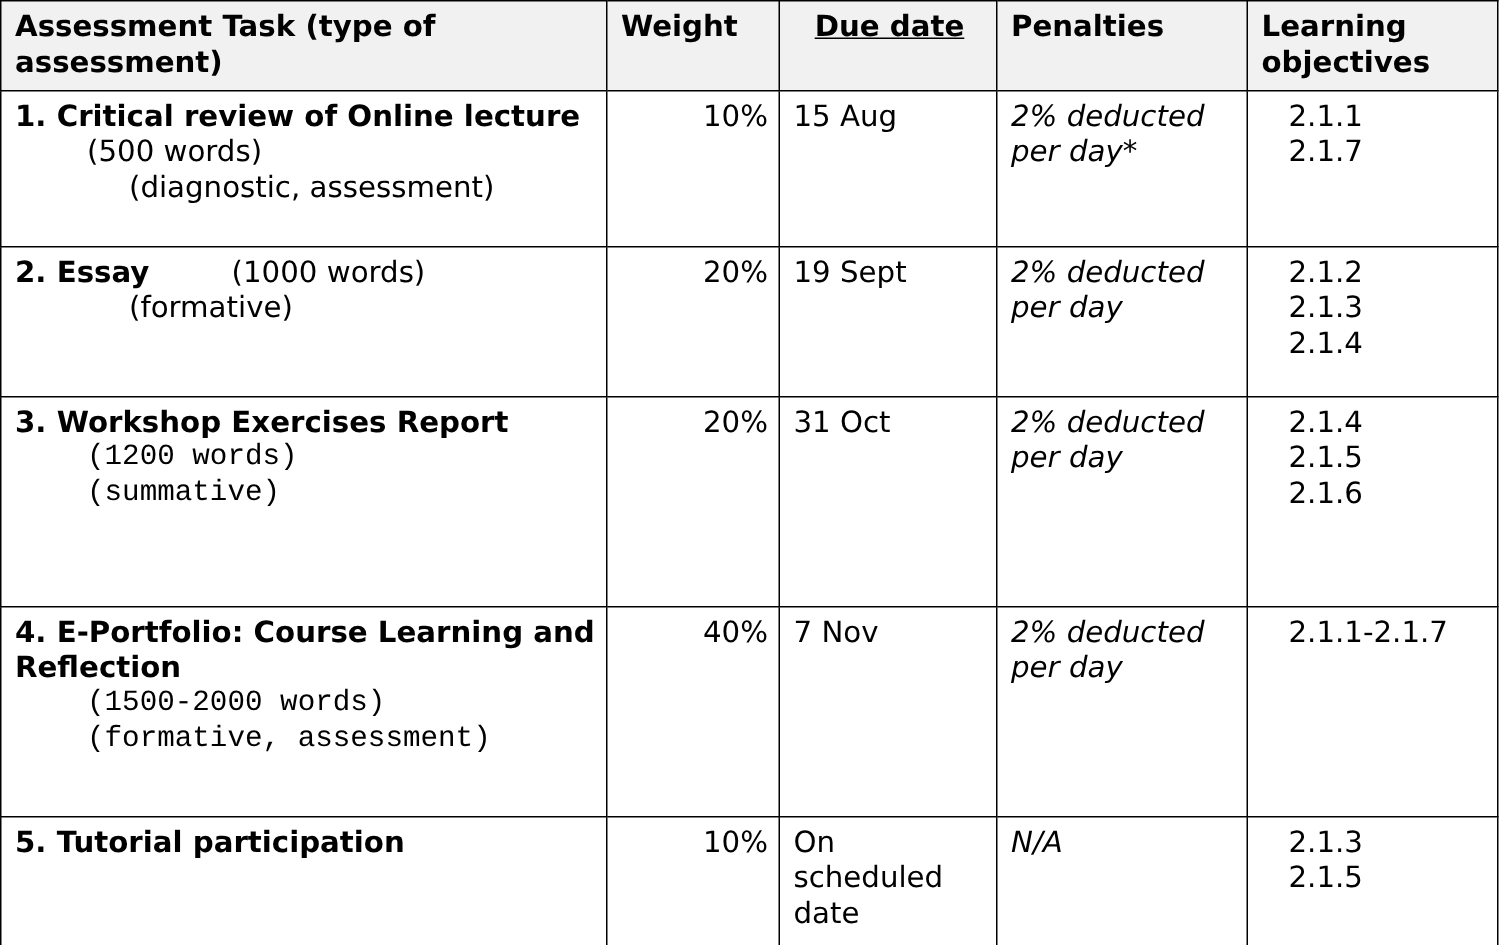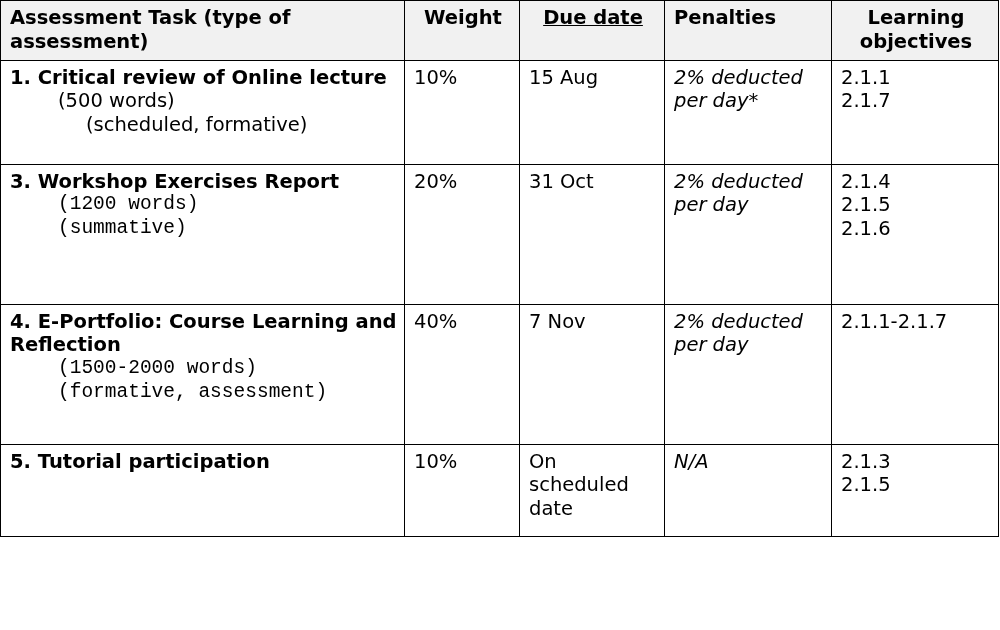--- a/index.html
+++ b/index.html
@@ -39,41 +39,41 @@
     padding: 5px 7px 6px 9px;
     font-size: 19.5px;
     line-height: 1.22;
   }
   thead th {
     background: #f1f1f1;
     font-weight: bold;
     text-align: left;
   }
   th.th-task   { text-align: left; }
-  th.th-weight { text-align: center; }
+  th.th-weight { text-align: left; }
   th.th-due    { text-align: center; text-decoration: underline; }
   th.th-pen    { text-align: left; padding-left: 10px; }
-  th.th-obj    { text-align: center; padding-left: 10px; }
+  th.th-obj    { text-align: left; padding-left: 10px; }
 
   td.td-task { padding-left: 9px; }
-  td.td-weight { text-align: left; }
+  td.td-weight { text-align: right; }
   td.td-due { text-align: left; }
   td.td-pen { text-align: left; padding-left: 10px; font-style: italic; }
   td.td-obj { text-align: left; padding-left: 10px; }
 
   .task-title {
     font-weight: bold;
   }
   .task-sub {
     font-weight: normal;
     margin-left: 48px;
   }
   .nowrap-line { display: block; font-family: Liberation Mono, monospace; }
   .indent-1 { padding-left: 28px; display: block; }
-  .obj-line { display: block; }
+  .obj-line { display: block; margin-left: 18px; }
 
   .row-1 td { height: 92px; }
   .row-2 td { height: 88px; }
   .row-3 td { height: 128px; }
   .row-4 td { height: 128px; }
   .row-5 td { height: 80px; }
 </style>
 </head>
 <body>
 
@@ -97,31 +97,49 @@
     </thead>
     <tbody>
 
       <tr class="row-1">
         <td class="td-task">
           <span class="task-title">
             <span>1.</span>
             <span>Critical review of Online lecture</span>
             <span class="task-sub">(500 words)</span>
           </span>
-          <span class="indent-1 task-sub">(scheduled, formative)</span>
+          <span class="indent-1 task-sub">(diagnostic, assessment)</span>
         </td>
         <td class="td-weight">10%</td>
         <td class="td-due">15 Aug</td>
         <td class="td-pen">2% deducted per day*</td>
         <td class="td-obj">
           <span class="obj-line">2.1.1</span>
           <span class="obj-line">2.1.7</span>
         </td>
       </tr>
 
+      <tr class="row-2">
+        <td class="td-task">
+          <span class="task-title">
+            <span>2.</span>
+            <span>Essay</span>
+            <span class="task-sub">(1000 words)</span>
+          </span>
+          <span class="indent-1 task-sub">(formative)</span>
+        </td>
+        <td class="td-weight">20%</td>
+        <td class="td-due">19 Sept</td>
+        <td class="td-pen">2% deducted per day</td>
+        <td class="td-obj">
+          <span class="obj-line">2.1.2</span>
+          <span class="obj-line">2.1.3</span>
+          <span class="obj-line">2.1.4</span>
+        </td>
+      </tr>
 
       <tr class="row-3">
         <td class="td-task">
           <span class="task-title">
             <span>3.</span>
             <span>Workshop Exercises Report</span>
           </span>
           <span class="nowrap-line task-sub">(1200 words)</span>
           <span class="nowrap-line task-sub">(summative)</span>
         </td>

